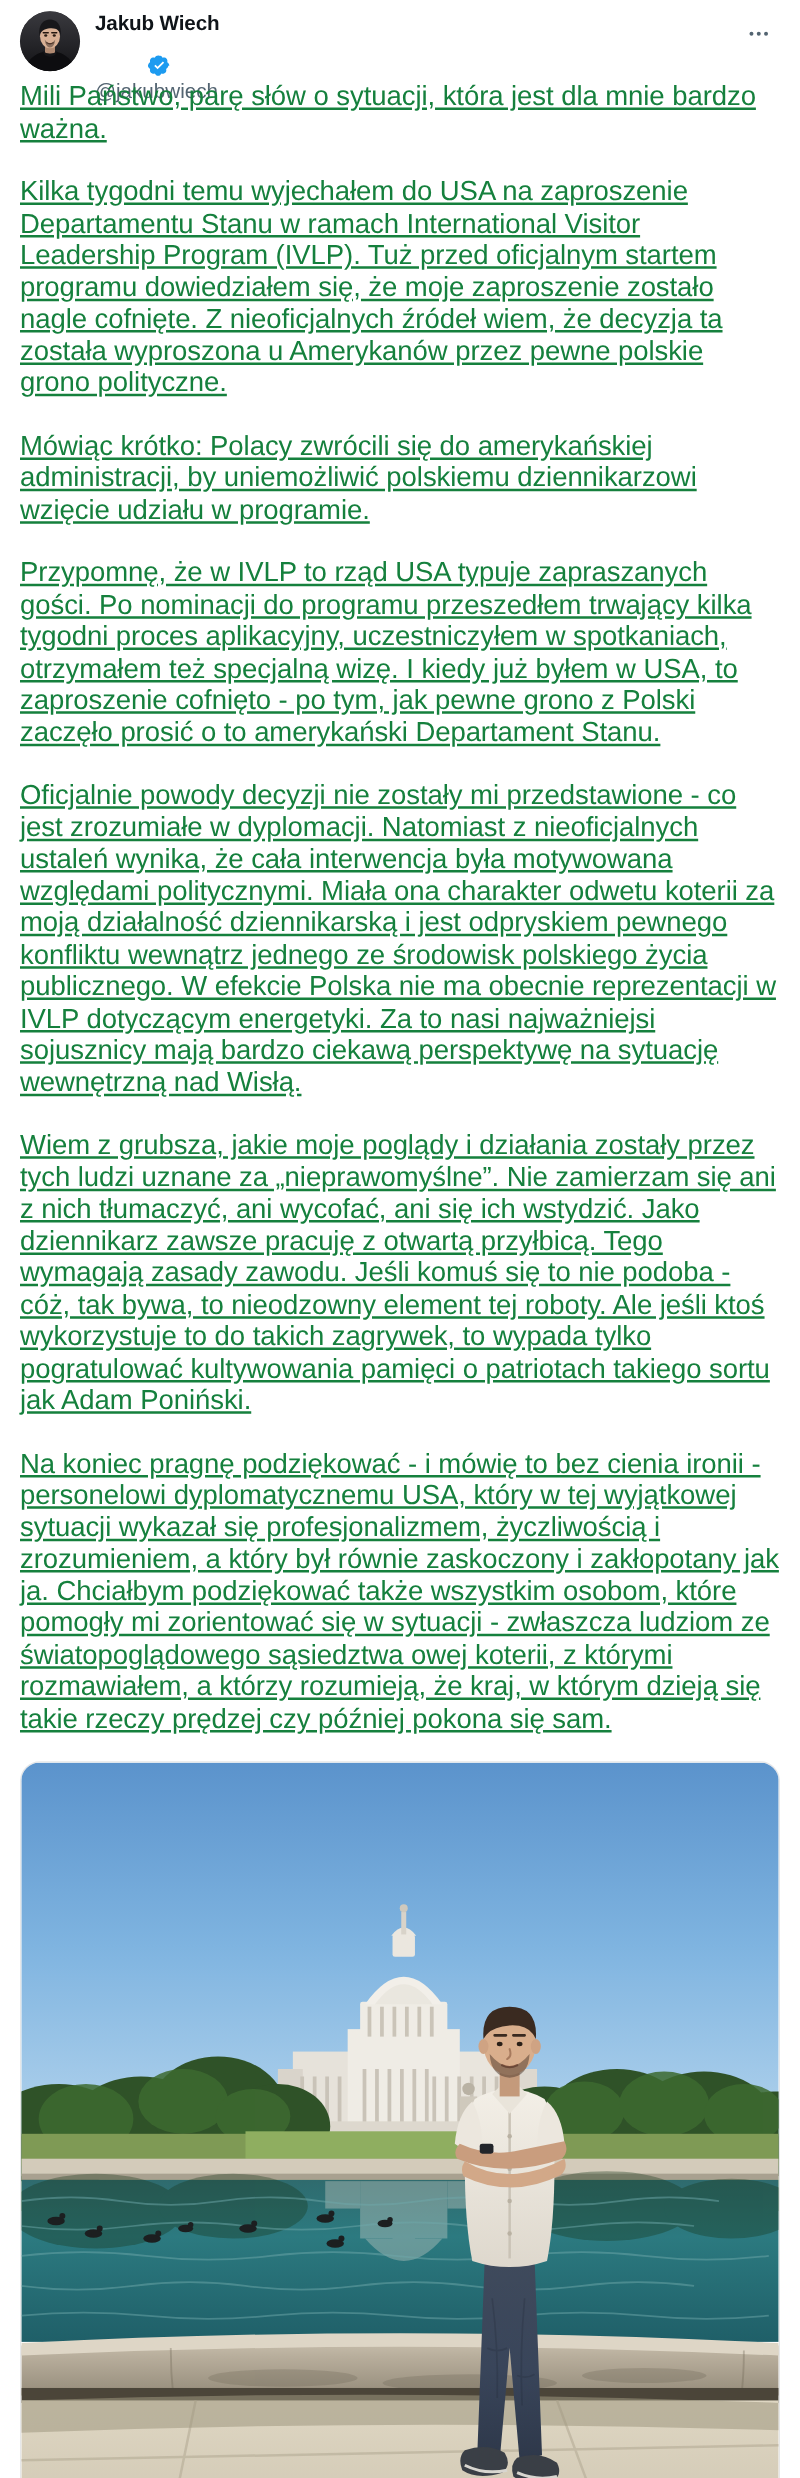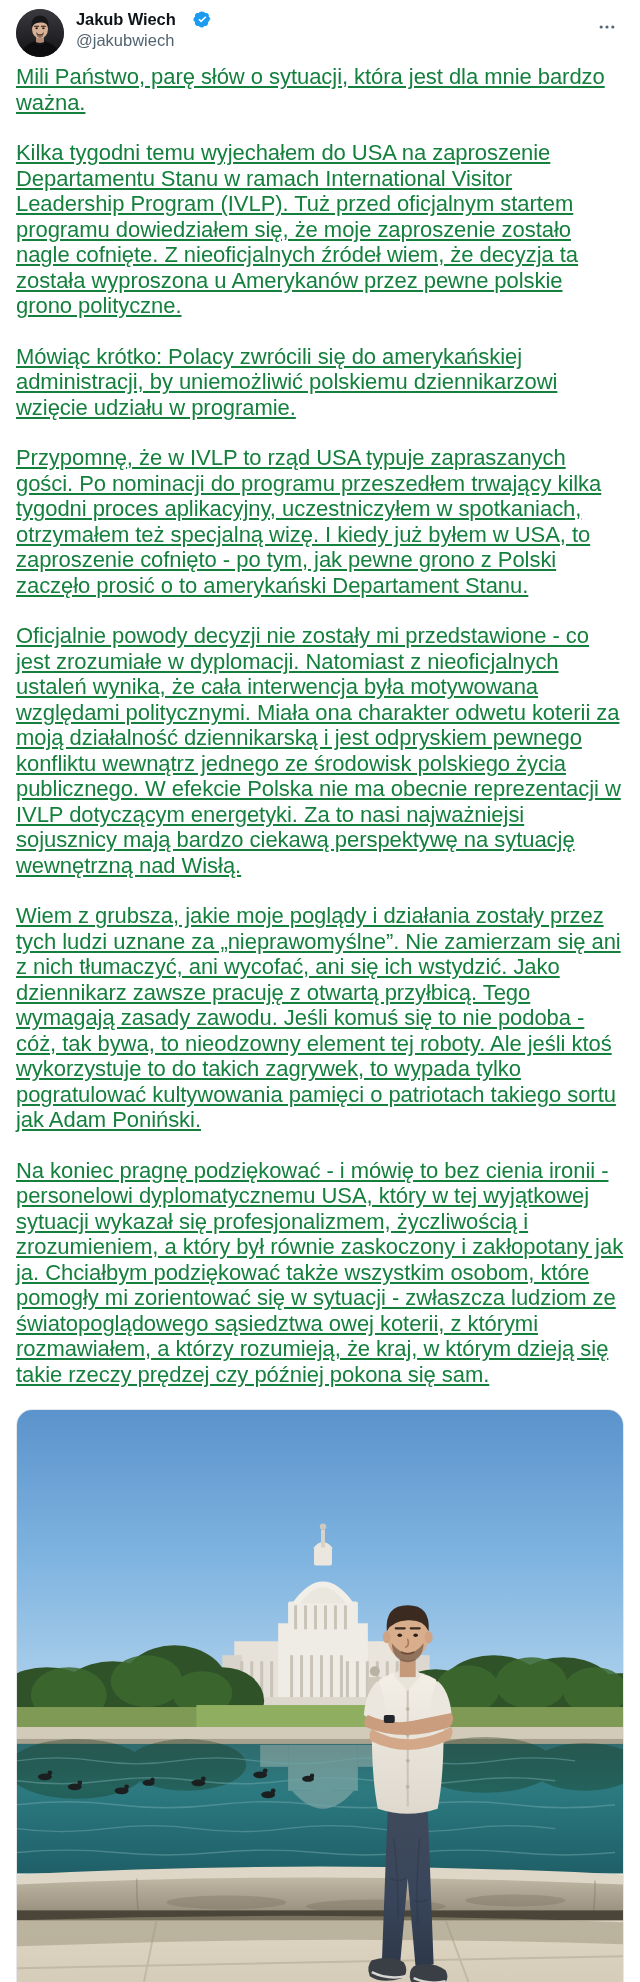--- a/index.html
+++ b/index.html
@@ -50,20 +50,21 @@
     flex-direction: column;
     justify-content: center;
     padding-top: 1px;
   }
 
   .display-name-row {
     display: flex;
     align-items: center;
     gap: 14px;
     line-height: 20px;
+    flex-direction: column;
   }
 
   .display-name {
     font-weight: bold;
     font-size: 16.5px;
     color: #0f1419;
     letter-spacing: -0.1px;
   }
 
   .verified-badge {

